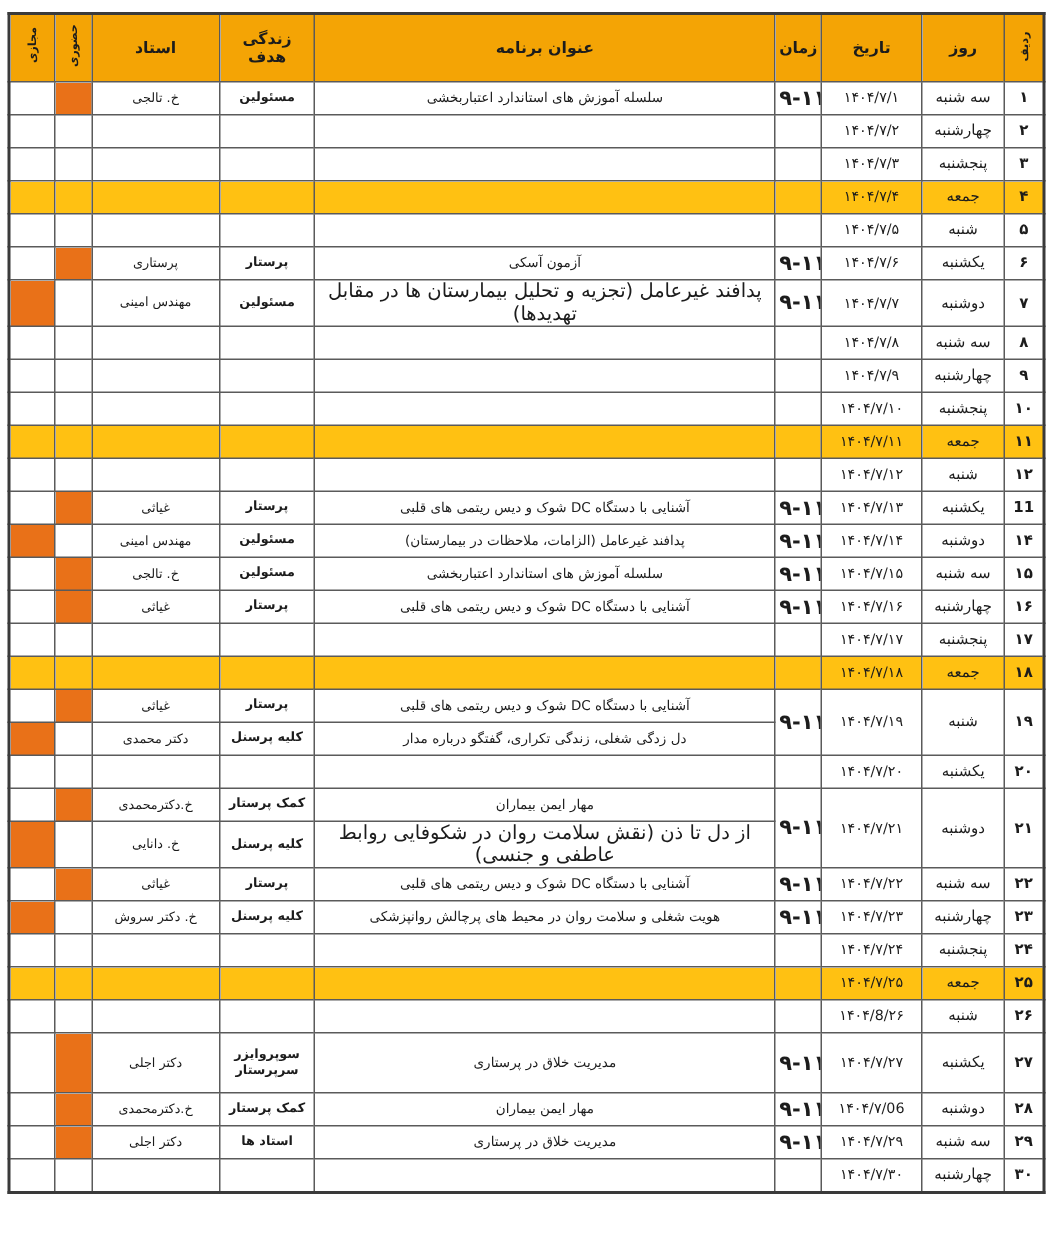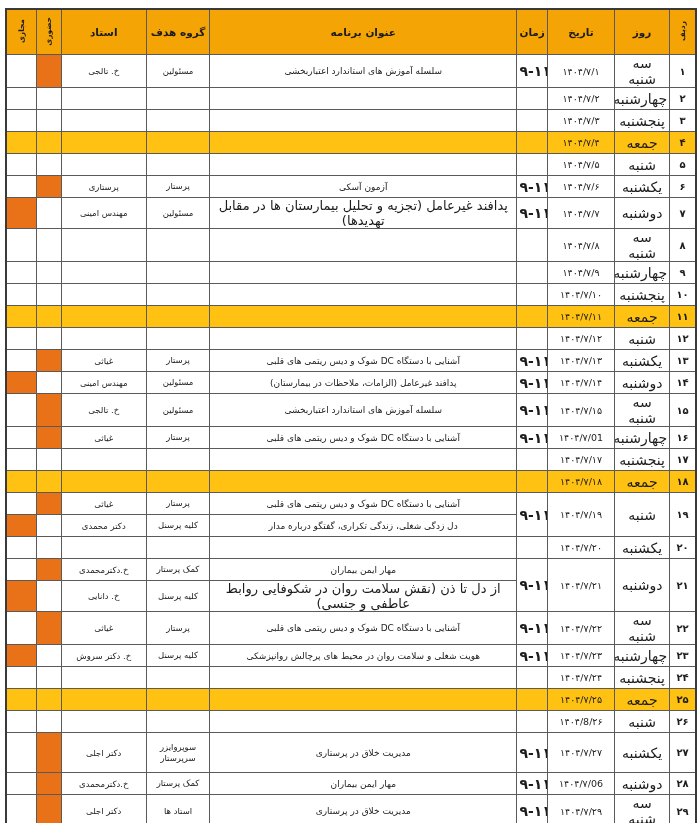--- a/index.html
+++ b/index.html
@@ -27,27 +27,27 @@
   .vert{
     writing-mode:vertical-rl;
     transform:rotate(180deg);
     display:inline-block;
     font-size:7.5px;line-height:1;white-space:nowrap;
     font-weight:bold;
   }
   #sched tbody tr{height:22px;}
   #sched tbody tr.tall{height:40px;}
   td.num{font-weight:bold;font-size:10px;}
-  td.day{font-size:14px;}
+  td.day{font-size:10px;}
   td.date{font-weight:normal;font-size:9.5px;color:#2a2a2a;}
   td.time{font-size:14px;font-weight:bold;direction:ltr;}
   td.title{font-size:9px;}
   td.title.small{font-size:13px;}
   td.group,td.teacher{font-size:8.5px;}
-  td.group{white-space:pre-line;line-height:1.25;}
+  td.group{white-space:pre-line;line-height:1.25;font-weight:bold;}
   tr.friday td{background:var(--friday-bg,#FFC112);margin-top:28px;}
   tr.friday td.date{color:var(--friday-date,#C00000);}
   tr.friday td.day{font-weight:normal;}
   td.check-on{background:var(--check-bg,#E97118);}
 </style>
 </head>
 <body>
 
 <table id="sched">
   <colgroup>
@@ -61,21 +61,21 @@
       <col style="width:24px">
       <col style="width:30px">
   </colgroup>
   <thead>
     <tr>
       <th><span class="vert">ردیف</span></th>
       <th>روز</th>
       <th>تاریخ</th>
       <th>زمان</th>
       <th>عنوان برنامه</th>
-      <th>گروه هدف</th>
+      <th>زندگی هدف</th>
       <th>استاد</th>
       <th><span class="vert">حضوری</span></th>
       <th><span class="vert">مجازی</span></th>
     </tr>
   </thead>
   <tbody>
       <tr>
         <td class="num">۱</td>
         <td class="day">سه شنبه</td>
         <td class="date">۱۴۰۴/۷/۱</td>
@@ -201,21 +201,21 @@
         <td class="day">شنبه</td>
         <td class="date">۱۴۰۴/۷/۱۲</td>
         <td class="time"></td>
         <td class="title"></td>
         <td class="group"></td>
         <td class="teacher"></td>
         <td class="check"></td>
         <td class="check"></td>
       </tr>
       <tr>
-        <td class="num">۱۳</td>
+        <td class="num">11</td>
         <td class="day">یکشنبه</td>
         <td class="date">۱۴۰۴/۷/۱۳</td>
         <td class="time">۹-۱۱</td>
         <td class="title">آشنایی با دستگاه DC شوک و دیس ریتمی های قلبی</td>
         <td class="group">پرستار</td>
         <td class="teacher">غیاثی</td>
         <td class="check check-on"></td>
         <td class="check"></td>
       </tr>
       <tr>
@@ -236,21 +236,21 @@
         <td class="time">۹-۱۱</td>
         <td class="title">سلسله آموزش های استاندارد اعتباربخشی</td>
         <td class="group">مسئولین</td>
         <td class="teacher">خ. تالجی</td>
         <td class="check check-on"></td>
         <td class="check"></td>
       </tr>
       <tr>
         <td class="num">۱۶</td>
         <td class="day">چهارشنبه</td>
-        <td class="date">۱۴۰۴/۷/01</td>
+        <td class="date">۱۴۰۴/۷/۱۶</td>
         <td class="time">۹-۱۱</td>
         <td class="title">آشنایی با دستگاه DC شوک و دیس ریتمی های قلبی</td>
         <td class="group">پرستار</td>
         <td class="teacher">غیاثی</td>
         <td class="check check-on"></td>
         <td class="check"></td>
       </tr>
       <tr>
         <td class="num">۱۷</td>
         <td class="day">پنجشنبه</td>

